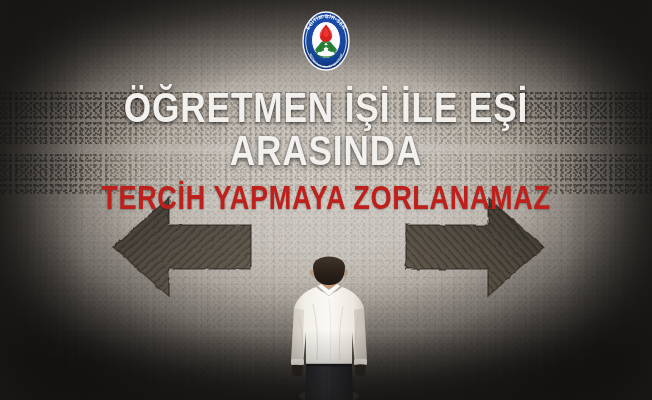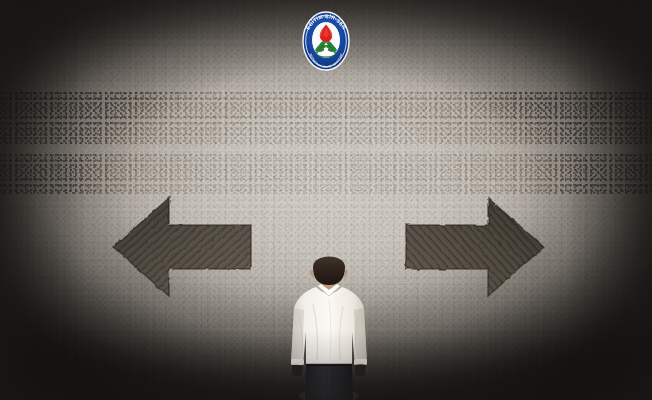--- a/index.html
+++ b/index.html
@@ -380,16 +380,20 @@
           <ellipse cx="34.2" cy="37.4" rx="2.5" ry="1.15" transform="rotate(52 34.2 37.4)"></ellipse>
           <ellipse cx="32.0" cy="34.8" rx="2.5" ry="1.15" transform="rotate(52 32.0 34.8)"></ellipse>
           <ellipse cx="32.6" cy="41.0" rx="2.5" ry="1.15" transform="rotate(20 32.6 41.0)"></ellipse>
           <ellipse cx="30.8" cy="37.8" rx="2.5" ry="1.15" transform="rotate(20 30.8 37.8)"></ellipse>
         </g>
         <path d="M20,46.5 q8,3.2 16,0" stroke-width="1.1" fill="none"></path>
       </g>
     </svg>
   </div>
 
+  <div class="headline-block">
+    <span class="headline-main">ÖĞRETMEN İŞİ İLE EŞİ ARASINDA</span>
+    <span class="headline-sub">TERCİH YAPMAYA ZORLANAMAZ</span>
+  </div>
   <div class="grunge-mask gm-1"></div>
   <div class="grunge-mask gm-2"></div>
 
 </div>
 
 </body></html>

